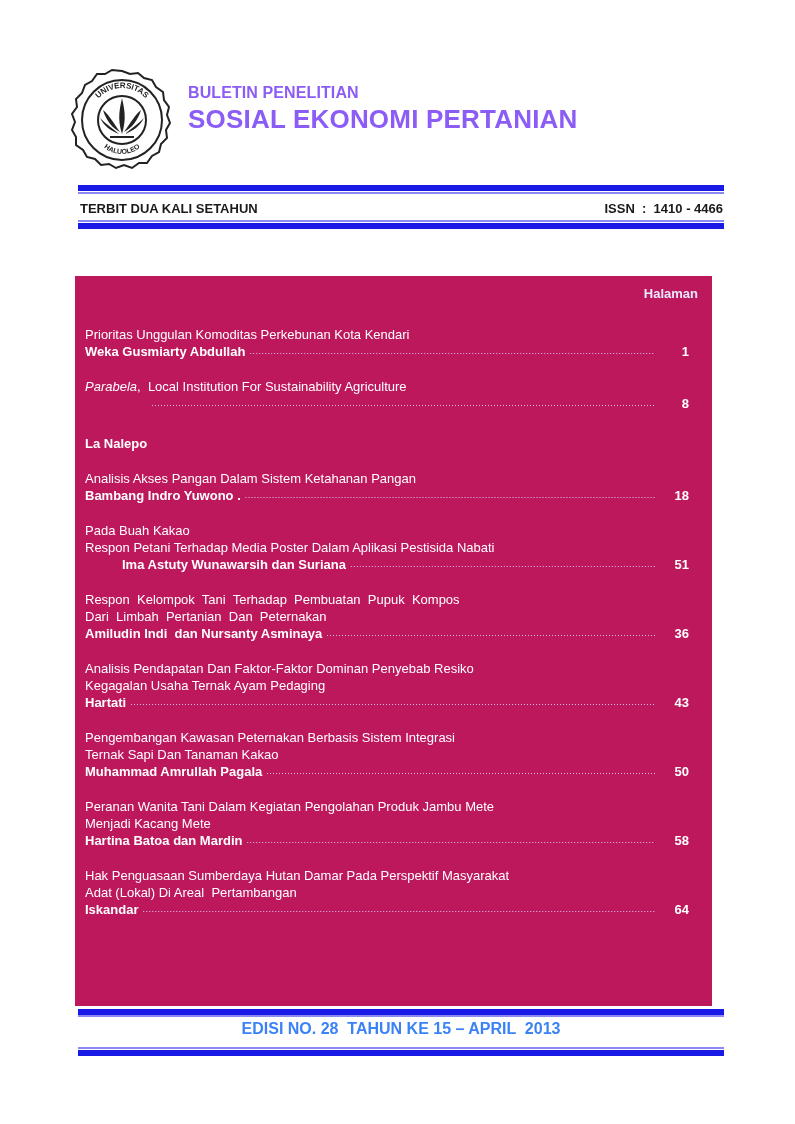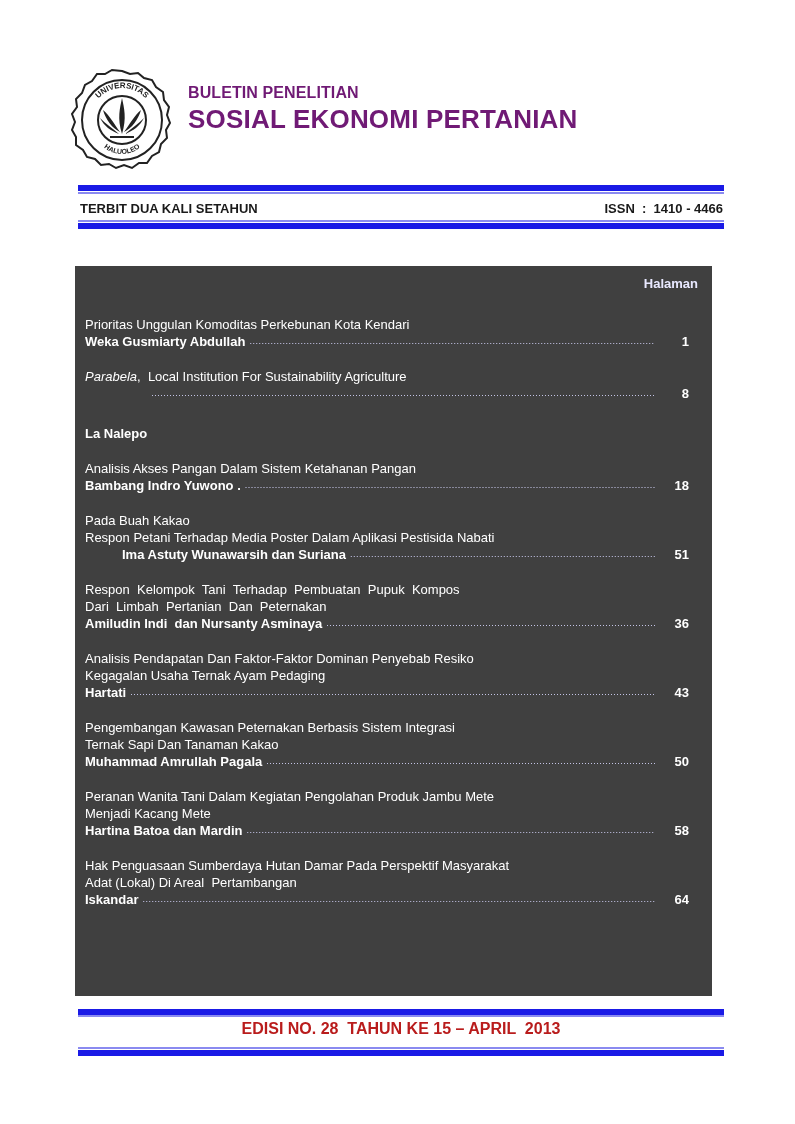--- a/index.html
+++ b/index.html
@@ -7,38 +7,38 @@
       width: 795px; height: 1124px;
       background: #ffffff;
       position: relative;
       overflow: hidden;
       font-family: "Liberation Sans", sans-serif;
     }
     .logo {
       position: absolute; left: 70px; top: 68px;
       width: 104px; height: 104px;
     }
-    .header-text { position: absolute; left: 188px; top: 84px; color: #701a75; }
+    .header-text { position: absolute; left: 188px; top: 84px; color: #8b5cf6; }
     .h-sub1 { font-size: 16px; font-weight: bold; letter-spacing: 0.1px; line-height: 18px; }
     .h-title { font-size: 26px; font-weight: bold; line-height: 32px; margin-top: 1px; letter-spacing: 0.2px; }
     .h-sub2 { font-size: 13px; font-weight: bold; line-height: 16px; margin-top: 0px; }
 
     .rule { position: absolute; left: 78px; width: 646px; }
     .rule-thick { height: 6px; background: #1a1ae6; }
     .rule-thin { height: 2px; background: #8a8af0; }
 
     .meta-row {
       position: absolute; left: 80px; top: 201px; width: 643px;
       display: flex; justify-content: space-between;
       font-size: 13px; font-weight: bold; color: #1a1a1a;
     }
     .toc-box {
-      position: absolute; left: 75px; top: 266px;
+      position: absolute; left: 75px; top: 276px;
       width: 637px; height: 730px;
-      background: #404040;
+      background: #be185d;
       color: #ffffff;
     }
     .toc-head {
       position: absolute; right: 14px; top: 10px;
       font-size: 13px; font-weight: bold; color: #e8e8ff;
     }
     .toc-list { position: absolute; left: 10px; top: 50px; width: 600px; }
     .entry { margin-bottom: 18px; }
     .entry-title { font-size: 13px; line-height: 17px; }
     .entry-author-row {
@@ -48,21 +48,21 @@
     .entry-author { white-space: nowrap; }
     .leader {
       flex: 1; overflow: hidden; white-space: nowrap;
       margin: 0 4px; font-weight: normal; font-size: 9px; letter-spacing: 0.5px;
       color: #d8d8ff;
     }
     .page-num { width: 30px; text-align: right; margin-right: -4px; }
 
     .edition {
       position: absolute; left: 78px; top: 1020px; width: 646px;
-      text-align: center; font-size: 16px; font-weight: bold; color: #b91c1c;
+      text-align: center; font-size: 16px; font-weight: bold; color: #3b82f6;
     }
     em { font-style: italic; }
   </style>
 </head>
 <body>
 
 <div class="logo">
   <svg width="104" height="104" viewBox="0 0 104 104">
     <defs>
       <path id="arcTop" d="M 20 52 A 32 32 0 0 1 84 52"></path>

